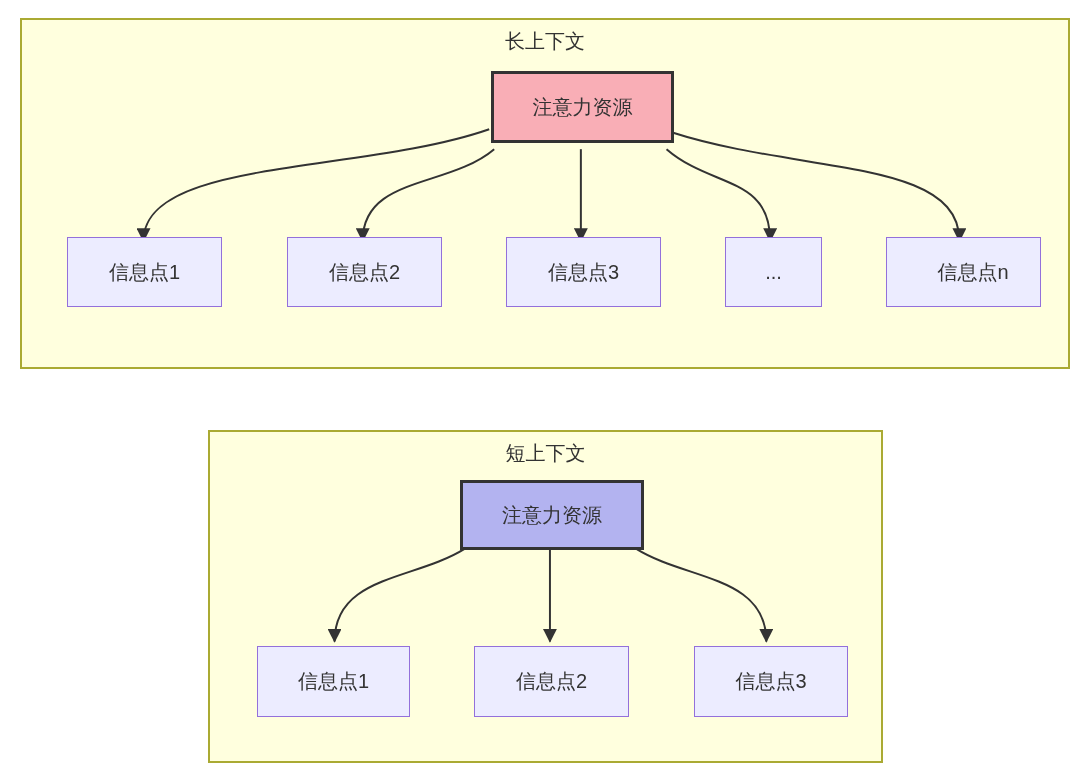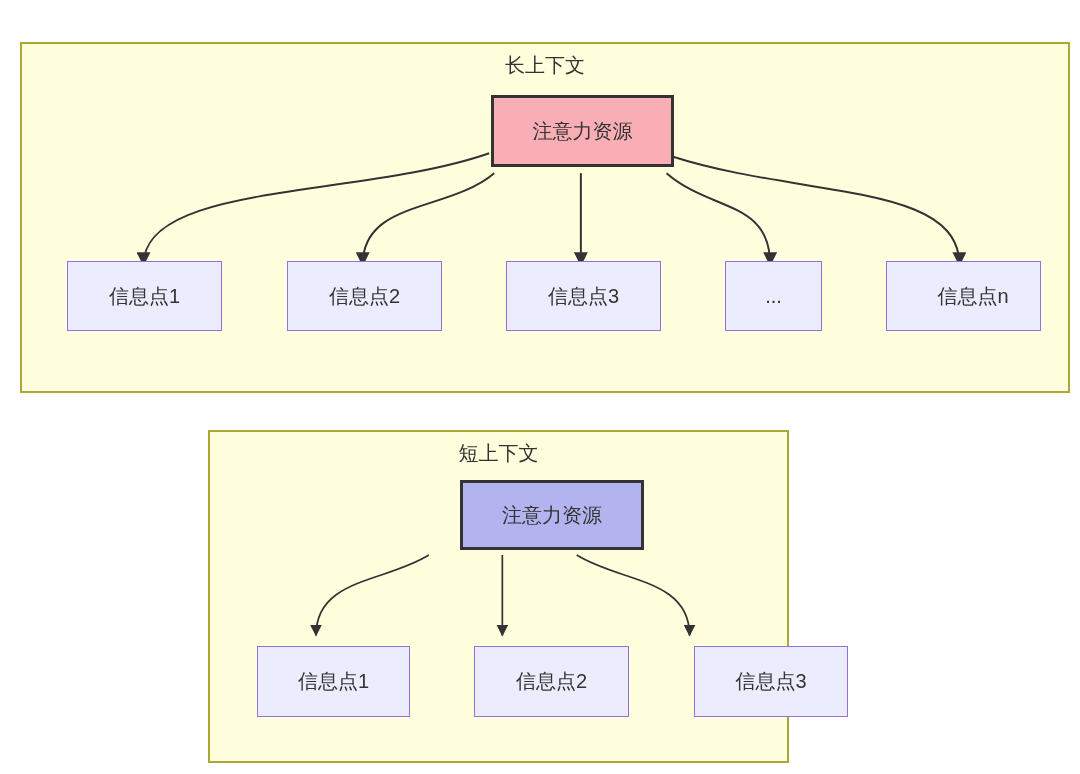--- a/index.html
+++ b/index.html
@@ -64,21 +64,21 @@
     stroke-width: 2;
   }
   svg.edge-layer .arrowhead {
     fill: var(--edge, #333333);
     stroke: none;
   }
 </style>
 </head>
 <body>
 
-<div class="cluster" style="left:20px; top:18px; width:1050px; height:351px;margin-top:24px;">
+<div class="cluster" style="left:20px; top:18px; width:1050px; height:351px;">
 
   <svg class="edge-layer" viewBox="0 0 1050 335">
     <defs>
       <marker id="ah-long" viewBox="0 0 10 10" refX="9" refY="5" markerWidth="7" markerHeight="7" orient="auto-start-reverse">
         <path class="arrowhead" d="M 0 0 L 10 5 L 0 10 z"></path>
       </marker>
     </defs>
     <path class="edge" marker-end="url(#ah-long)" d="M 469 103 C 340 148, 122 132, 122 215"></path>
     <path class="edge" marker-end="url(#ah-long)" d="M 474 123 C 428 162, 342 150, 342 215"></path>
     <path class="edge" marker-end="url(#ah-long)" d="M 561 123 L 561 215"></path>
@@ -94,21 +94,21 @@
 
   <div class="node child-node" style="left:265px; top:217px; width:155px; height:70px;">信息点2</div>
 
   <div class="node child-node" style="left:484px; top:217px; width:155px; height:70px;">信息点3</div>
 
   <div class="node child-node" style="left:703px; top:217px; width:97px; height:70px;">...</div>
 
   <div class="node child-node" style="left:864px; top:217px; width:155px; height:70px;padding-left:19px;">信息点n</div>
 </div>
 
-<div class="cluster" style="left:208px; top:430px; width:581px; height:333px;">
+<div class="cluster" style="left:208px; top:430px; width:675px; height:333px;">
 
   <svg class="edge-layer" viewBox="0 0 675 333">
     <defs>
       <marker id="ah-short" viewBox="0 0 10 10" refX="9" refY="5" markerWidth="7" markerHeight="7" orient="auto-start-reverse">
         <path class="arrowhead" d="M 0 0 L 10 5 L 0 10 z"></path>
       </marker>
     </defs>
     <path class="edge" marker-end="url(#ah-short)" d="M 256 118 C 205 150, 124 145, 124 212"></path>
     <path class="edge" marker-end="url(#ah-short)" d="M 342 118 L 342 212"></path>
     <path class="edge" marker-end="url(#ah-short)" d="M 429 118 C 480 150, 561 145, 561 212"></path>

